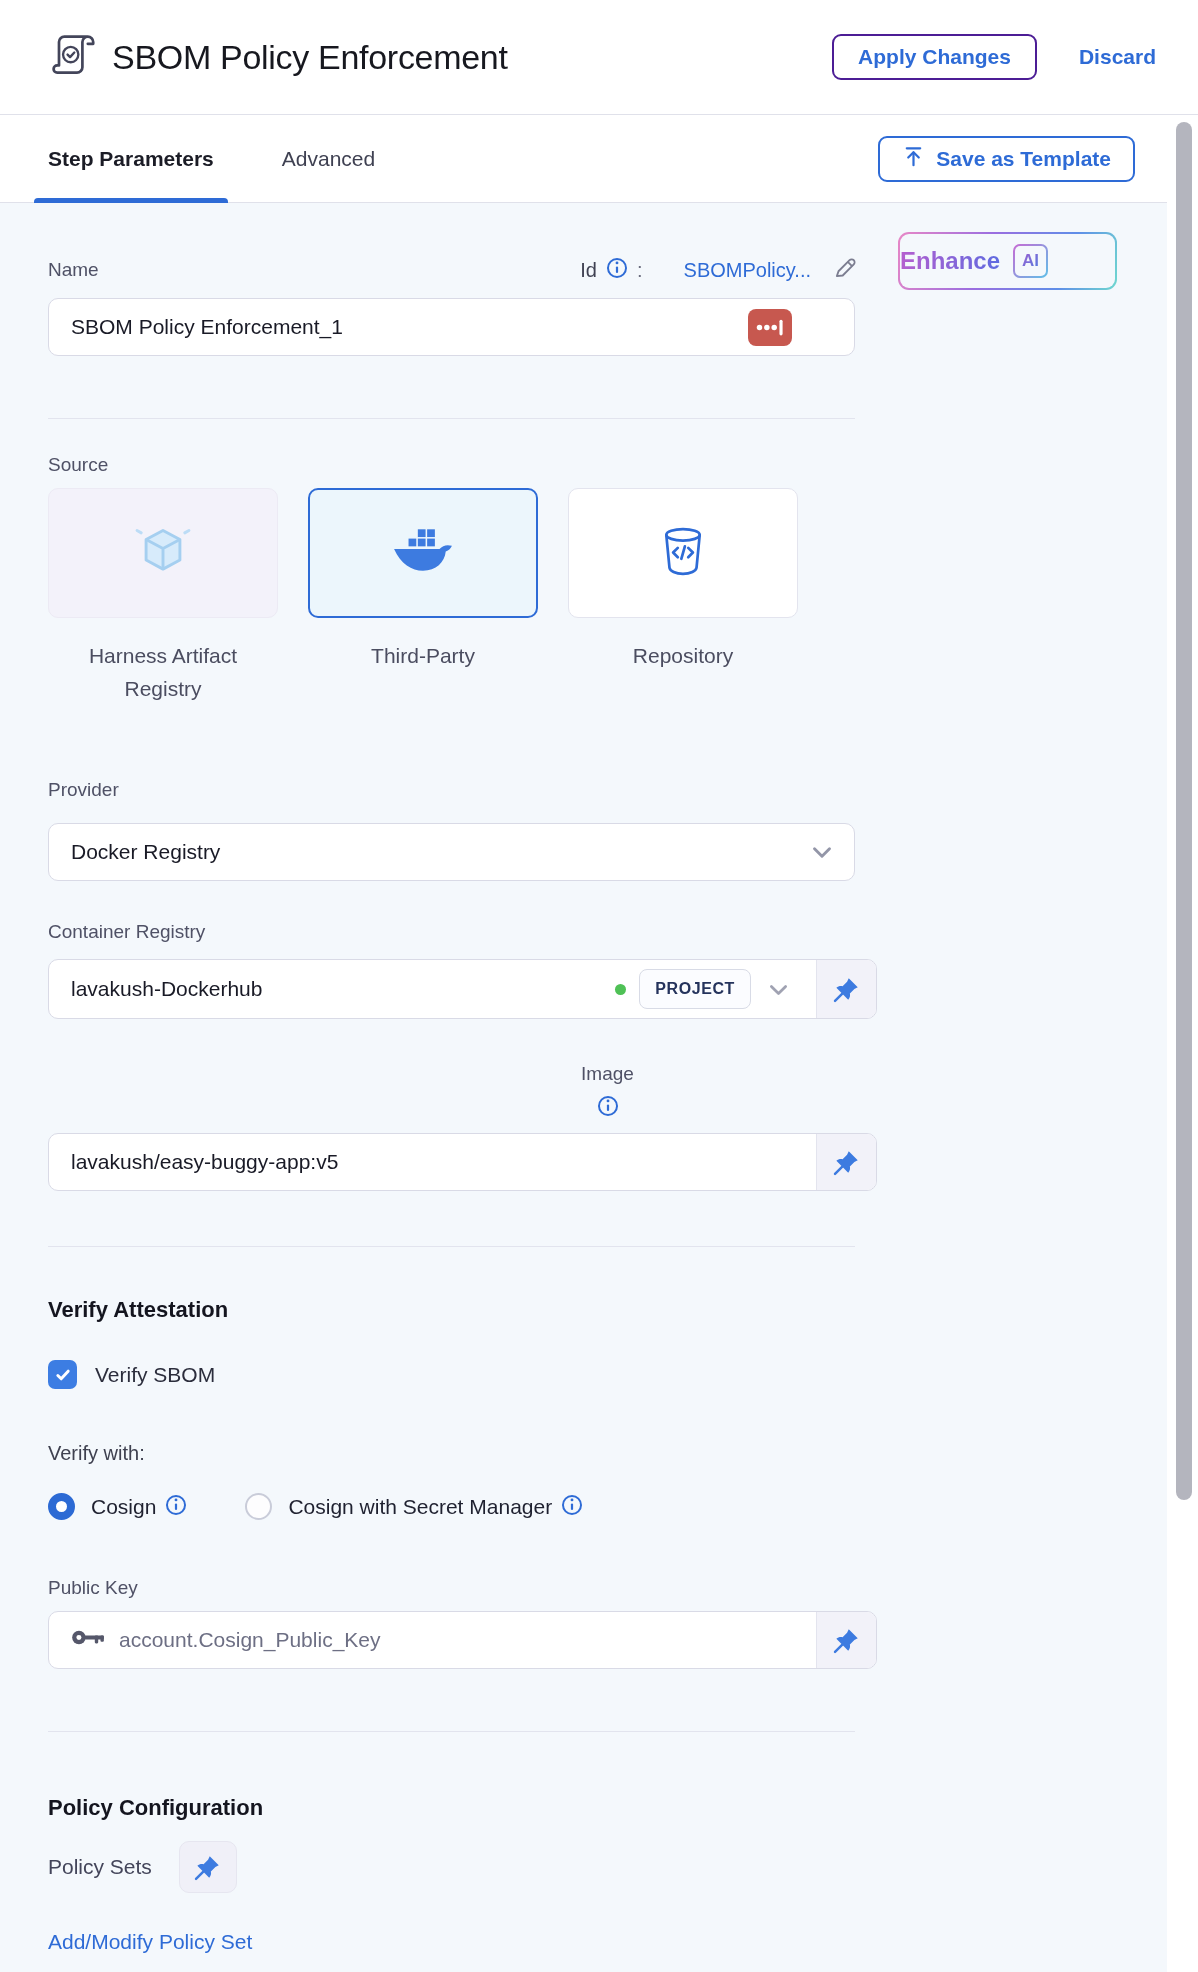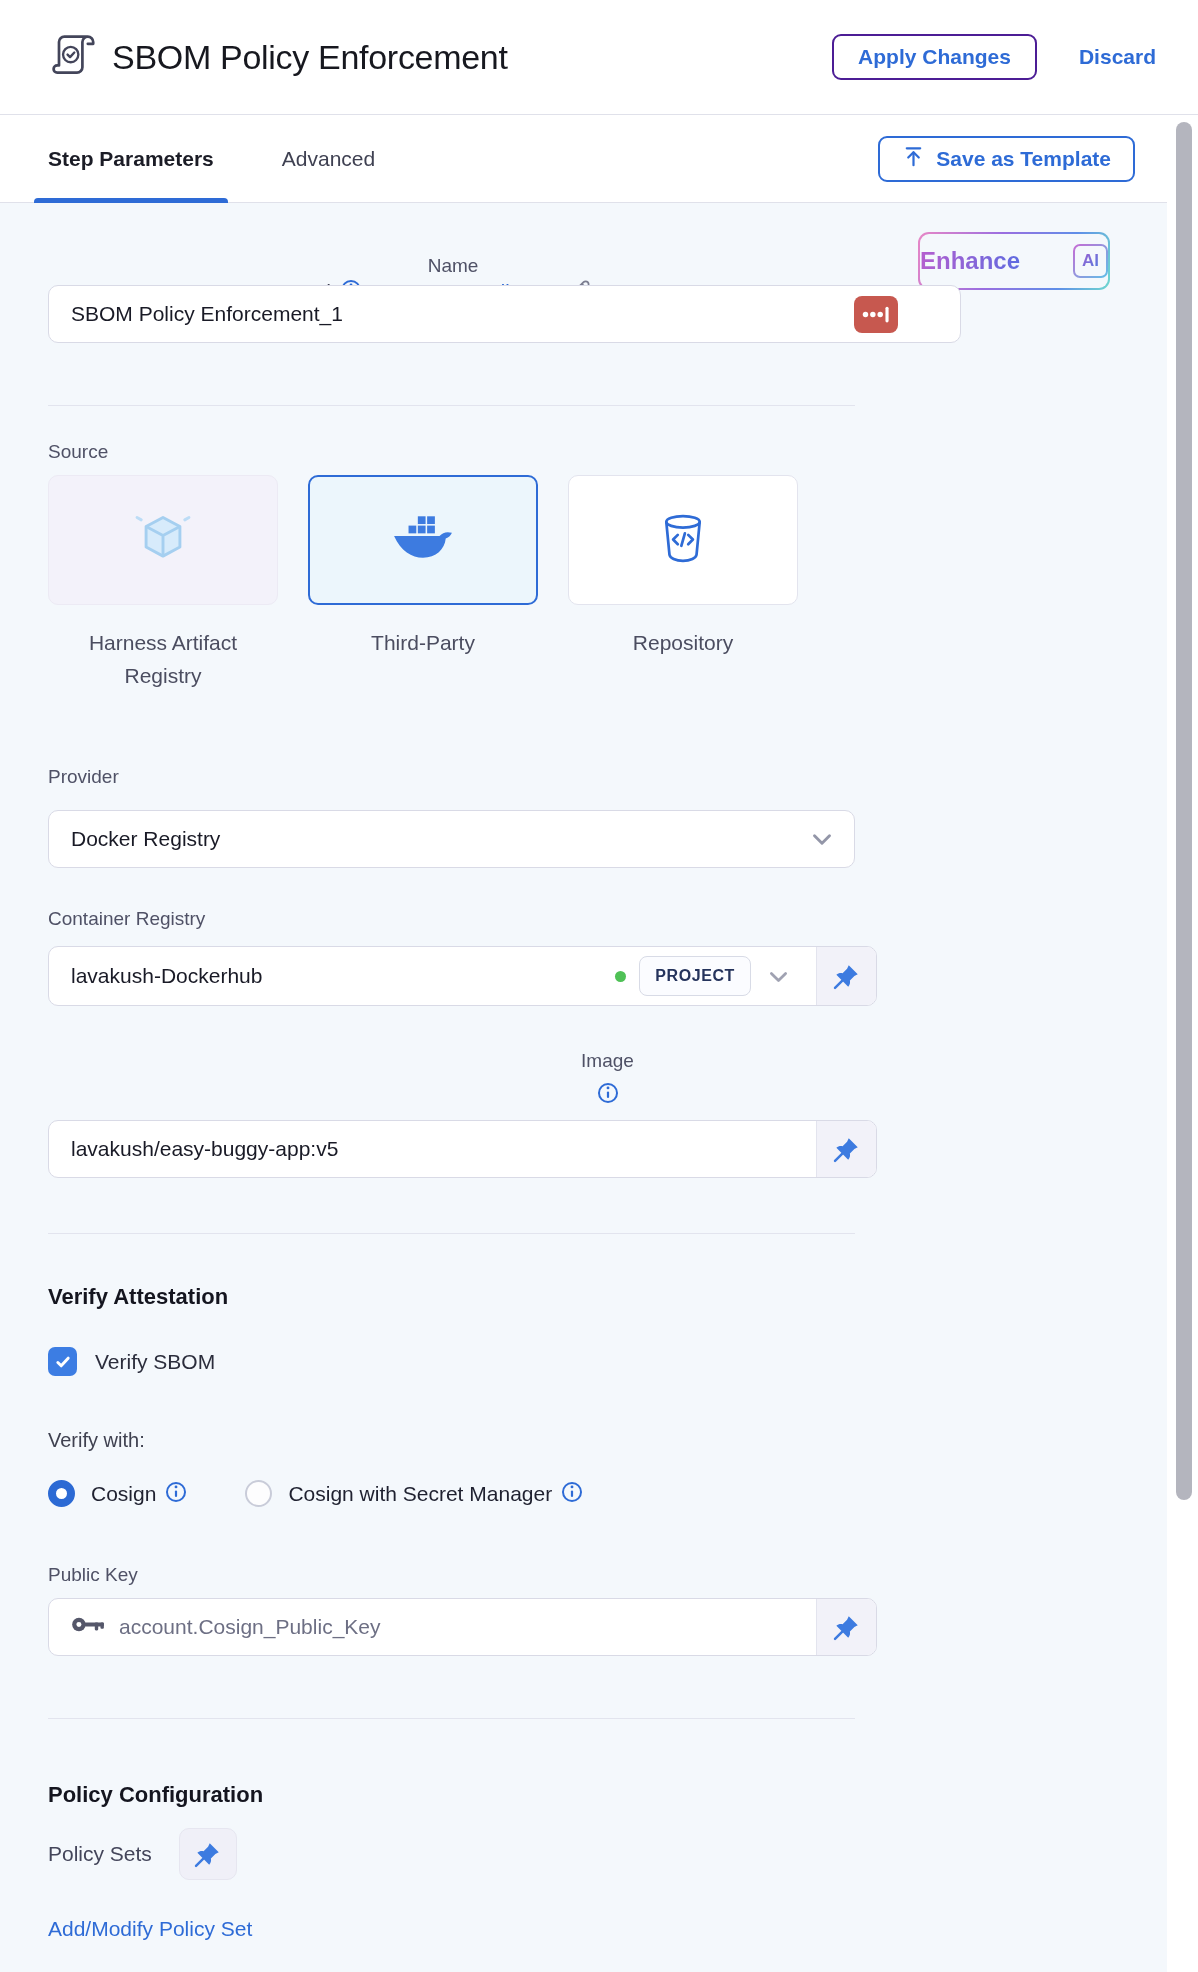--- a/index.html
+++ b/index.html
@@ -27,31 +27,31 @@
   .save-template { margin-left:auto; gap:11px; display:flex; align-items:center; height:46px;
     padding:0 22px; border:2px solid #2e6bd6; border-radius:9px; color:#2e6bd6; font-size:21px; font-weight:600; background:#fff; cursor:pointer; }
   
   .content { width:1167px; height:1769px; background:#f4f8fc; position:relative;
     padding-left:48px; display:flow-root; }
   .field-label { font-size:19px; color:#4f5166; }
   .divider { width:807px; height:1px; background:#e2e4ee; }
   .display-input { background:#fff; border:1px solid #d9dae6; border-radius:10px; height:58px;
     display:flex; align-items:center; padding:0 22px; font-size:21px; color:#191a26; position:relative; }
   
-  .name-row { margin-top:52px; width:810px; height:30px; display:flex; align-items:center; justify-content:space-between;flex-direction:column; }
+  .name-row { margin-top:52px; width:810px; height:30px; display:flex; align-items:center; justify-content:space-between; }
   .id-wrap { display:flex; align-items:center; gap:9px; font-size:20px; }
   .id-label { color:#3f4152; }
   .id-sep { color:#6a6c7e; }
   .id-value { color:#2e6bd6; cursor:pointer;margin-left:32px; }
-  .name-input { width:913px; }
+  .name-input { margin-top:13px; width:807px; }
   .fixed-value-btn { position:absolute; right:62px; top:10px; width:44px; height:37px;
     background:#c7584f; border-radius:8px; display:flex; align-items:center; justify-content:center; cursor:pointer; }
   
-  .enhance-btn { position:absolute; top:29px; left:918px; width:192px; height:58px; border-radius:11px;
-    display:flex; align-items:center; justify-content:space-between; cursor:pointer; border:2px solid transparent;
+  .enhance-btn { position:absolute; top:29px; left:898px; width:219px; height:58px; border-radius:11px;
+    display:flex; align-items:center; justify-content:flex-start; cursor:pointer; border:2px solid transparent;
     background:linear-gradient(#f4f8fc,#f4f8fc) padding-box,
                linear-gradient(110deg,#e887c6 0%,#9a6ee0 40%,#5f8ee8 75%,#6fd8cf 100%) border-box; }
   .enhance-text { font-size:24px; font-weight:700; color:#8a5fd6;
     background:linear-gradient(90deg,#b55ecf,#5f6be0); -webkit-background-clip:text; background-clip:text; -webkit-text-fill-color:transparent; }
   .ai-badge { margin-left:13px; width:35px; height:34px; border-radius:7px; display:flex; align-items:center; justify-content:center;
     border:2px solid transparent;
     background:linear-gradient(#f4f8fc,#f4f8fc) padding-box, linear-gradient(135deg,#c76ad4,#5fc0e8) border-box; }
   .ai-badge span { font-size:17px; font-weight:700; color:#8a5fd6;
     background:linear-gradient(135deg,#a05fd0,#4f7de0); -webkit-background-clip:text; background-clip:text; -webkit-text-fill-color:transparent; }
   

